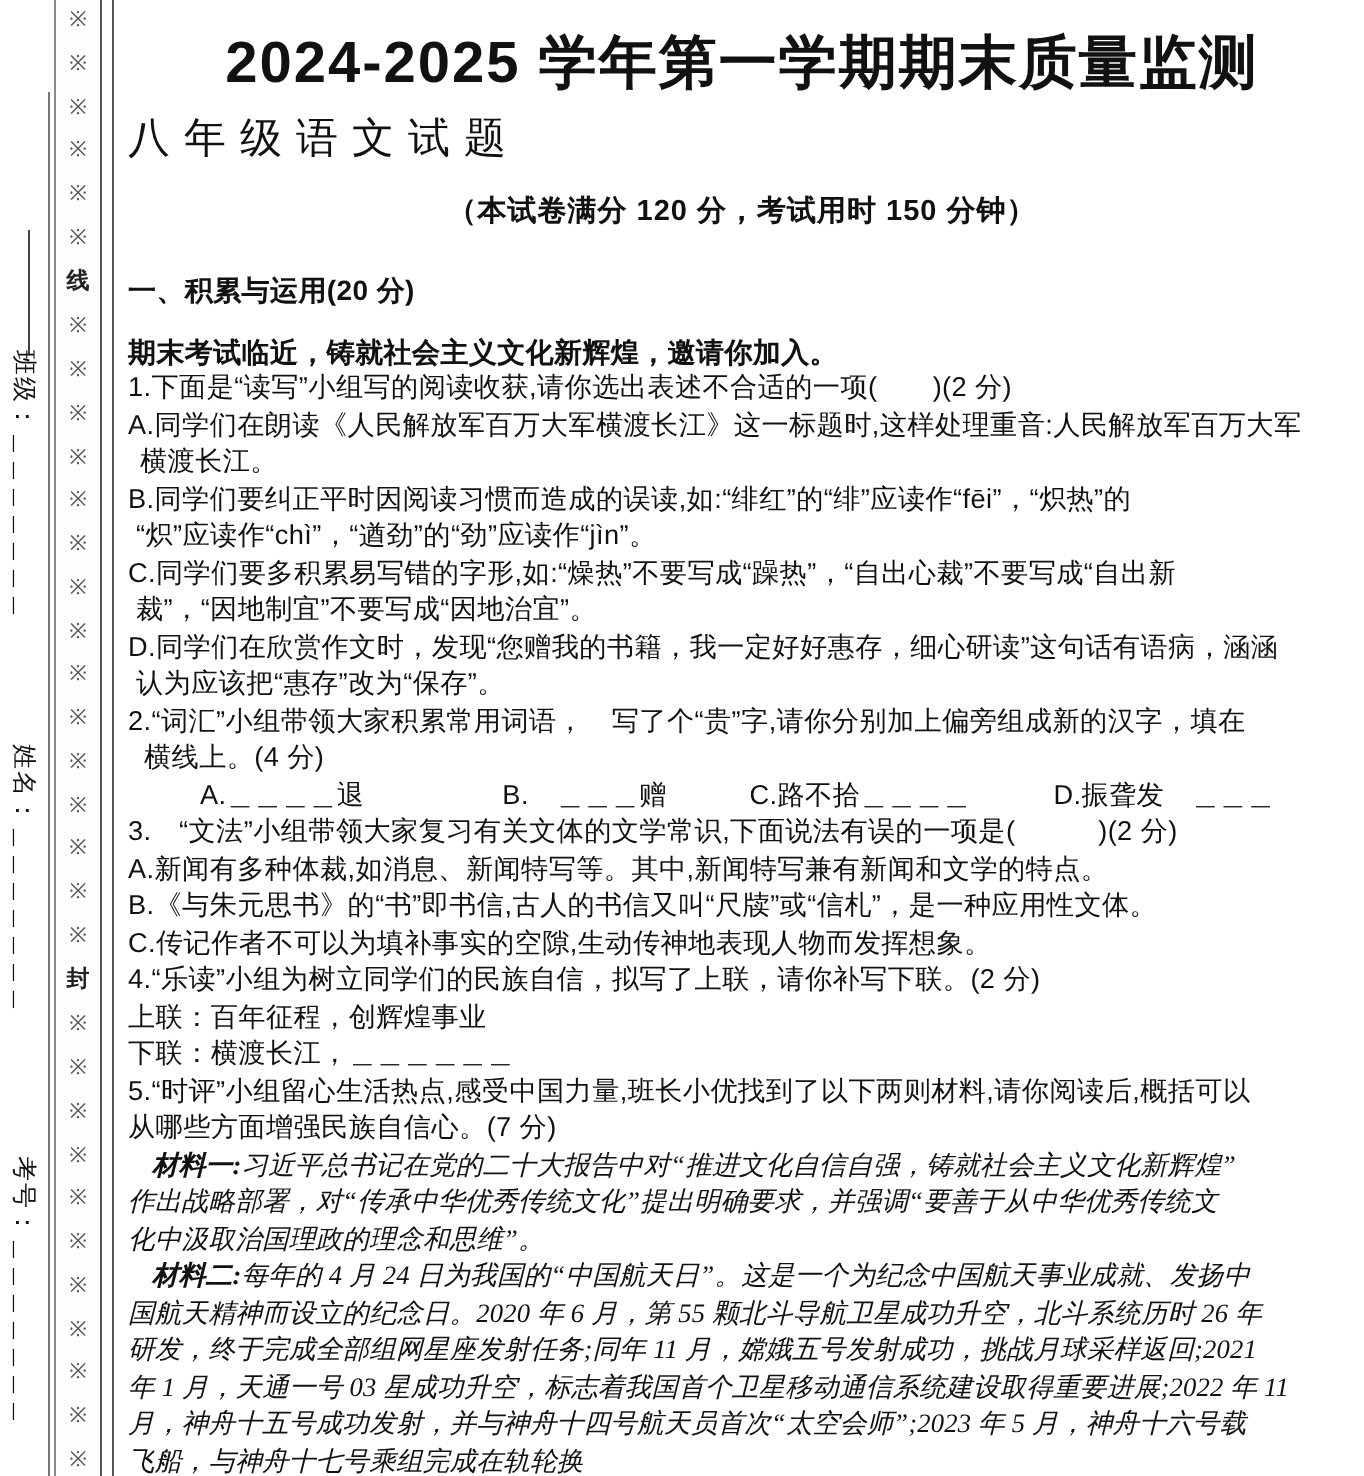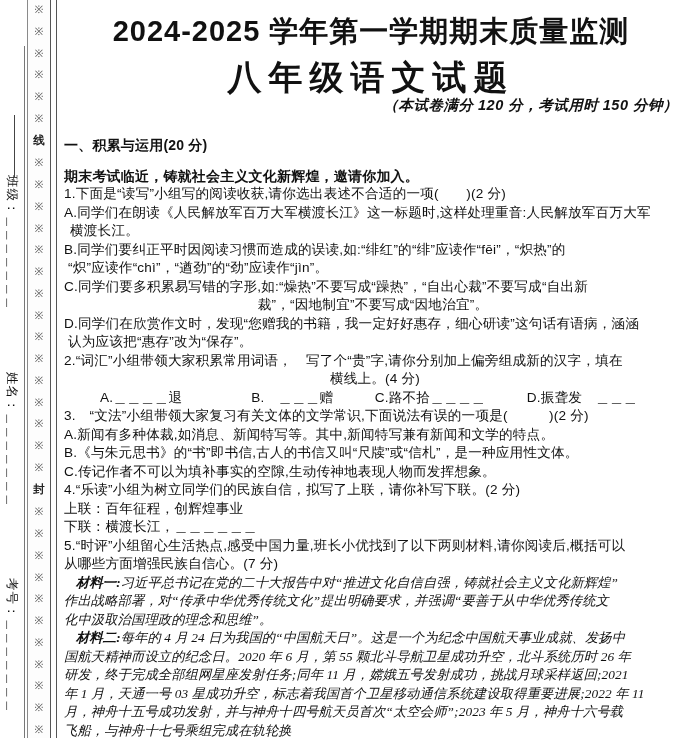--- a/index.html
+++ b/index.html
@@ -26,26 +26,26 @@
   }
   .seal-col .w{font-size:11.5px;color:#222;font-weight:bold;}
 
   
   .content{position:absolute;left:64px;top:0;width:614px;height:700px;}
   .title{
     position:absolute;top:12px;left:0;width:100%;text-align:center;
     font-size:29px;font-weight:900;letter-spacing:1px;white-space:nowrap;
   }
   .subtitle{
-    position:absolute;top:55px;left:0;width:100%;text-align:center;
-    font-family:"Liberation Serif",serif;font-size:34px;font-weight:700;letter-spacing:7px;
+    position:absolute;top:55px;left:0;width:100%;text-align:left;
+    font-family:"Liberation Serif",serif;font-size:21px;font-weight:400;letter-spacing:7px;
   }
   .info{
-    position:absolute;top:96px;left:0;width:100%;text-align:right;
-    font-size:14.5px;font-weight:bold;letter-spacing:0.5px;font-style:italic;
+    position:absolute;top:96px;left:0;width:100%;text-align:center;
+    font-size:14.5px;font-weight:bold;letter-spacing:0.5px;
   }
   #lines{position:absolute;top:124px;left:0;width:100%;}
   .line{
     height:18.5px;line-height:18.5px;font-size:13.6px;
     white-space:nowrap;letter-spacing:0.2px;
   }
   .line.b{font-weight:bold;font-size:14px;margin-top:12px;}
   .line.k{
     font-family:"Liberation Serif",serif;font-style:italic;
     font-size:13.3px;letter-spacing:0.1px;
@@ -109,25 +109,25 @@
     <div class="info">（本试卷满分 120 分，考试用时 150 分钟）</div>
     <div id="lines">
         <div class="line b">一、积累与运用(20 分)</div>
         <div class="line b">期末考试临近，铸就社会主义文化新辉煌，邀请你加入。</div>
         <div class="line">1.下面是“读写”小组写的阅读收获,请你选出表述不合适的一项(　　)(2 分)</div>
         <div class="line">A.同学们在朗读《人民解放军百万大军横渡长江》这一标题时,这样处理重音:人民解放军百万大军</div>
         <div class="line" style="padding-left: 6px;">横渡长江。</div>
         <div class="line">B.同学们要纠正平时因阅读习惯而造成的误读,如:“绯红”的“绯”应读作“fēi”，“炽热”的</div>
         <div class="line" style="padding-left: 4px;">“炽”应读作“chì”，“遒劲”的“劲”应读作“jìn”。</div>
         <div class="line">C.同学们要多积累易写错的字形,如:“燥热”不要写成“躁热”，“自出心裁”不要写成“自出新</div>
-        <div class="line" style="padding-left: 4px; text-align: center;">裁”，“因地制宜”不要写成“因地治宜”。</div>
+        <div class="line" style="padding-left: 4px;">裁”，“因地制宜”不要写成“因地治宜”。</div>
         <div class="line">D.同学们在欣赏作文时，发现“您赠我的书籍，我一定好好惠存，细心研读”这句话有语病，涵涵</div>
         <div class="line" style="padding-left: 4px;">认为应该把“惠存”改为“保存”。</div>
         <div class="line">2.“词汇”小组带领大家积累常用词语，　写了个“贵”字,请你分别加上偏旁组成新的汉字，填在</div>
-        <div class="line" style="padding-left: 8px; text-align: center;">横线上。(4 分)</div>
+        <div class="line" style="padding-left: 8px;">横线上。(4 分)</div>
         <div class="line" style="padding-left: 36px;">A.＿＿＿＿退　　　　　B.　＿＿＿赠　　　C.路不拾＿＿＿＿　　　D.振聋发　＿＿＿</div>
         <div class="line">3.　“文法”小组带领大家复习有关文体的文学常识,下面说法有误的一项是(　　　)(2 分)</div>
         <div class="line">A.新闻有多种体裁,如消息、新闻特写等。其中,新闻特写兼有新闻和文学的特点。</div>
         <div class="line">B.《与朱元思书》的“书”即书信,古人的书信又叫“尺牍”或“信札”，是一种应用性文体。</div>
         <div class="line">C.传记作者不可以为填补事实的空隙,生动传神地表现人物而发挥想象。</div>
         <div class="line">4.“乐读”小组为树立同学们的民族自信，拟写了上联，请你补写下联。(2 分)</div>
         <div class="line">上联：百年征程，创辉煌事业</div>
         <div class="line">下联：横渡长江，＿＿＿＿＿＿</div>
         <div class="line">5.“时评”小组留心生活热点,感受中国力量,班长小优找到了以下两则材料,请你阅读后,概括可以</div>
         <div class="line">从哪些方面增强民族自信心。(7 分)</div>

